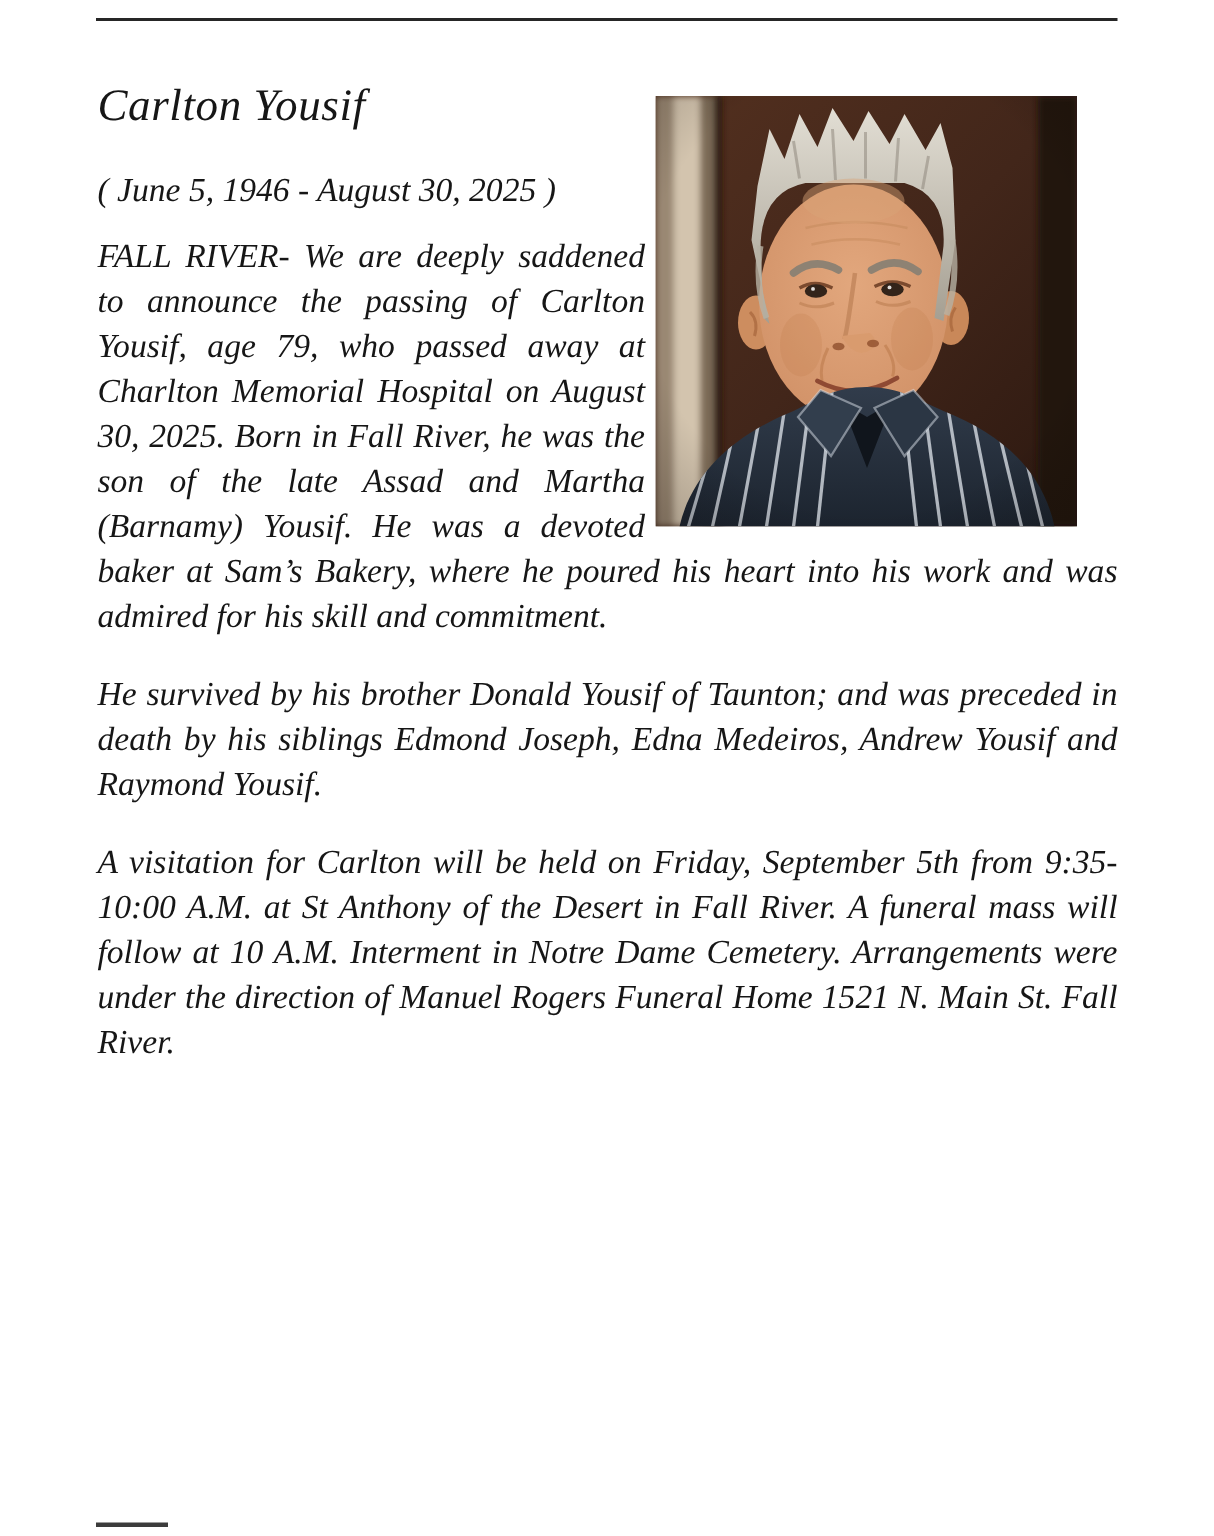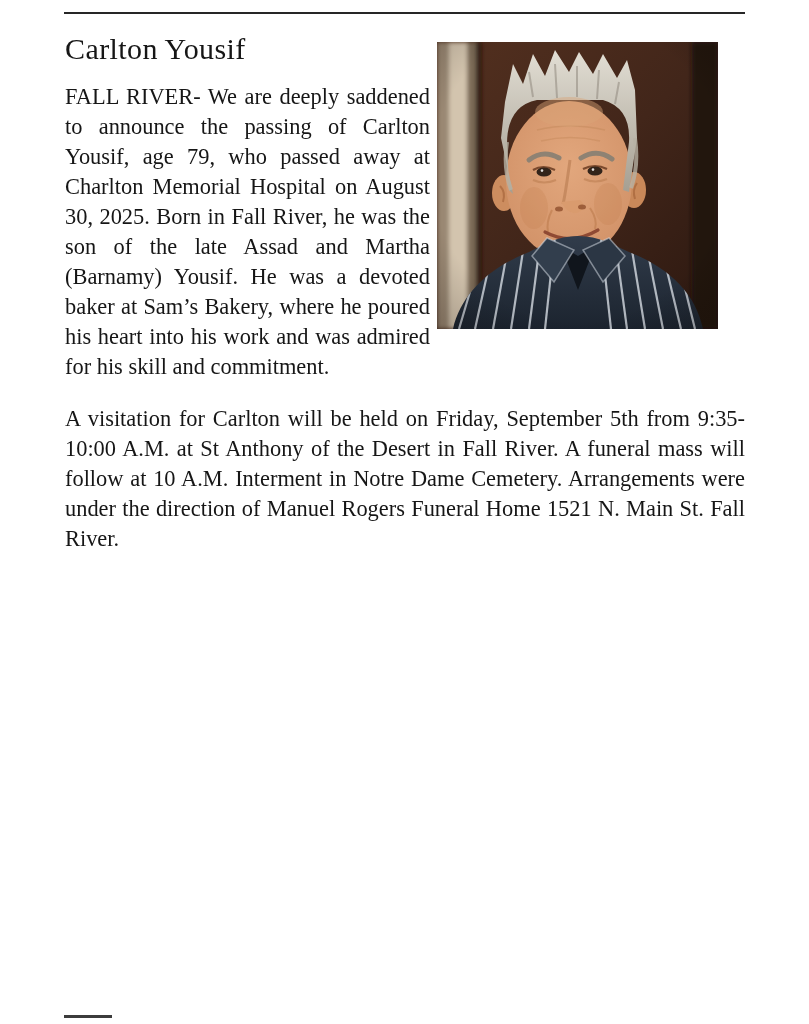--- a/index.html
+++ b/index.html
@@ -30,21 +30,22 @@
     top: 1015px;
     width: 48px;
     height: 3px;
     background: #3c3c3c;
   }
   .content {
     position: absolute;
     left: 65px;
     top: 0;
     width: 680px;
-    padding-top: 32px;
+    padding-top: 54px;
+    font-style: italic;
   }
   .photo {
     float: right;
     width: 281px;
     height: 287px;
     margin: 10px 27px 12px 7px;
     padding: 0;
   }
   .photo svg {
     display: block;
@@ -191,23 +192,25 @@
         <path d="M124,204 L141,248 L158,204 L141,214 Z" fill="#10151c"></path>
         <path d="M110,196 L137,208 L117,240 L95,214 Z" fill="#323e4d" stroke="rgba(220,226,233,0.5)" stroke-width="1.5"></path>
         <path d="M172,196 L146,208 L166,240 L188,214 Z" fill="#2b3644" stroke="rgba(220,226,233,0.5)" stroke-width="1.5"></path>
 
         <rect x="0" y="0" width="281" height="287" fill="url(#vignette)"></rect>
       </svg>
     </figure>
 
     <h1 class="title">Carlton Yousif</h1>
 
+    <p class="dates">( June 5, 1946 - August 30, 2025 )</p>
 
     <p class="body first">FALL RIVER- We are deeply saddened to announce the passing of Carlton Yousif, age 79, who passed away at Charlton Memorial Hospital on August 30, 2025. Born in Fall River, he was the son of the late Assad and Martha (Barnamy) Yousif. He was a devoted baker at Sam’s Bakery, where he poured his heart into his work and was admired for his skill and commitment.</p>
 
+    <p class="body">He survived by his brother Donald Yousif of Taunton; and was preceded in death by his siblings Edmond Joseph, Edna Medeiros, Andrew Yousif and Raymond Yousif.</p>
 
 
     <p class="body">A visitation for Carlton will be held on Friday, September 5th from 9:35-10:00 A.M. at St Anthony of the Desert in Fall River. A funeral mass will follow at 10 A.M. Interment in Notre Dame Cemetery. Arrangements were under the direction of Manuel Rogers Funeral Home 1521 N. Main St. Fall River.</p>
 
 
   </div>
 
   <div class="bottom-rule-partial"></div>
 
 </div>

